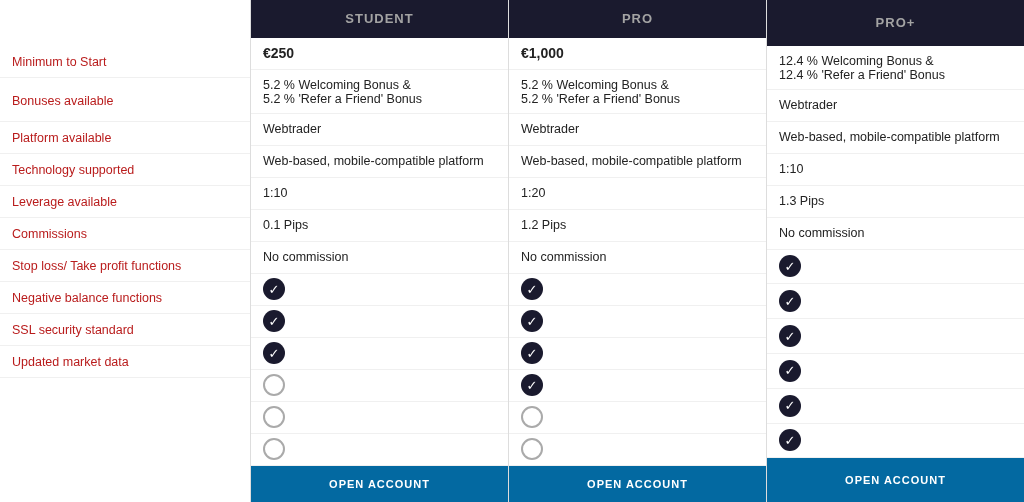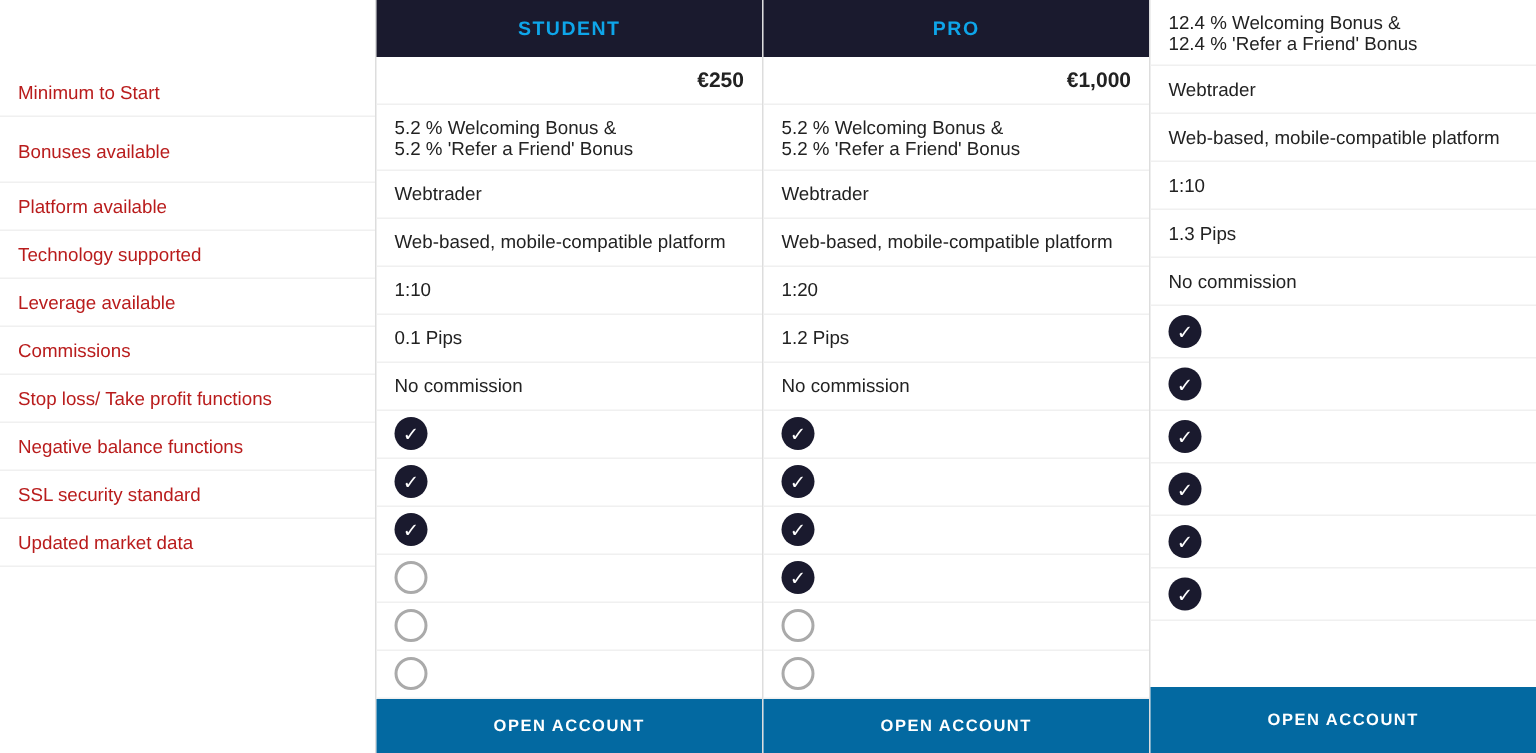--- a/index.html
+++ b/index.html
@@ -51,21 +51,20 @@
       border-bottom: 1px solid #f0f0f0;
     }
     .data-cell.tall {
       min-height: 44px;
       align-items: flex-start;
       padding-top: 8px;
     }
     .data-cell.bold-large {
       font-weight: bold;
       font-size: 14px;
-      justify-content: flex-end;
     }
     .label-cell {
       padding: 6px 12px;
       font-size: 12.5px;
       color: #b91c1c;
       min-height: 32px;
       display: flex;
       align-items: center;
       border-bottom: 1px solid #f0f0f0;
     }
@@ -90,21 +89,21 @@
       display: flex;
     }
     .plan-col {
       flex: 1;
       display: flex;
       flex-direction: column;
       border-left: 1px solid #ddd;
     }
     .plan-header {
       background: #1a1a2e;
-      color: #0ea5e9;
+      color: #a3a3a3;
       text-align: center;
       padding: 0 8px;
       font-size: 13px;
       font-weight: bold;
       letter-spacing: 1px;
       height: 46px;
       display: flex;
       align-items: center;
       justify-content: center;
     }
@@ -269,20 +268,23 @@
         </div>
         <div class="data-cell">
           <span class="check-empty">○</span>
         </div>
         <div class="plan-btn">
           <span>OPEN ACCOUNT</span>
         </div>
       </div>
 
       <div class="plan-col">
+        <div class="plan-header">
+          <span>PRO+</span>
+        </div>
         <div class="data-cell tall">
           <span style="white-space:pre-line">12.4 % Welcoming Bonus &amp;
 12.4 % 'Refer a Friend' Bonus</span>
         </div>
         <div class="data-cell">
           <span>Webtrader</span>
         </div>
         <div class="data-cell">
           <span>Web-based, mobile-compatible platform</span>
         </div>

